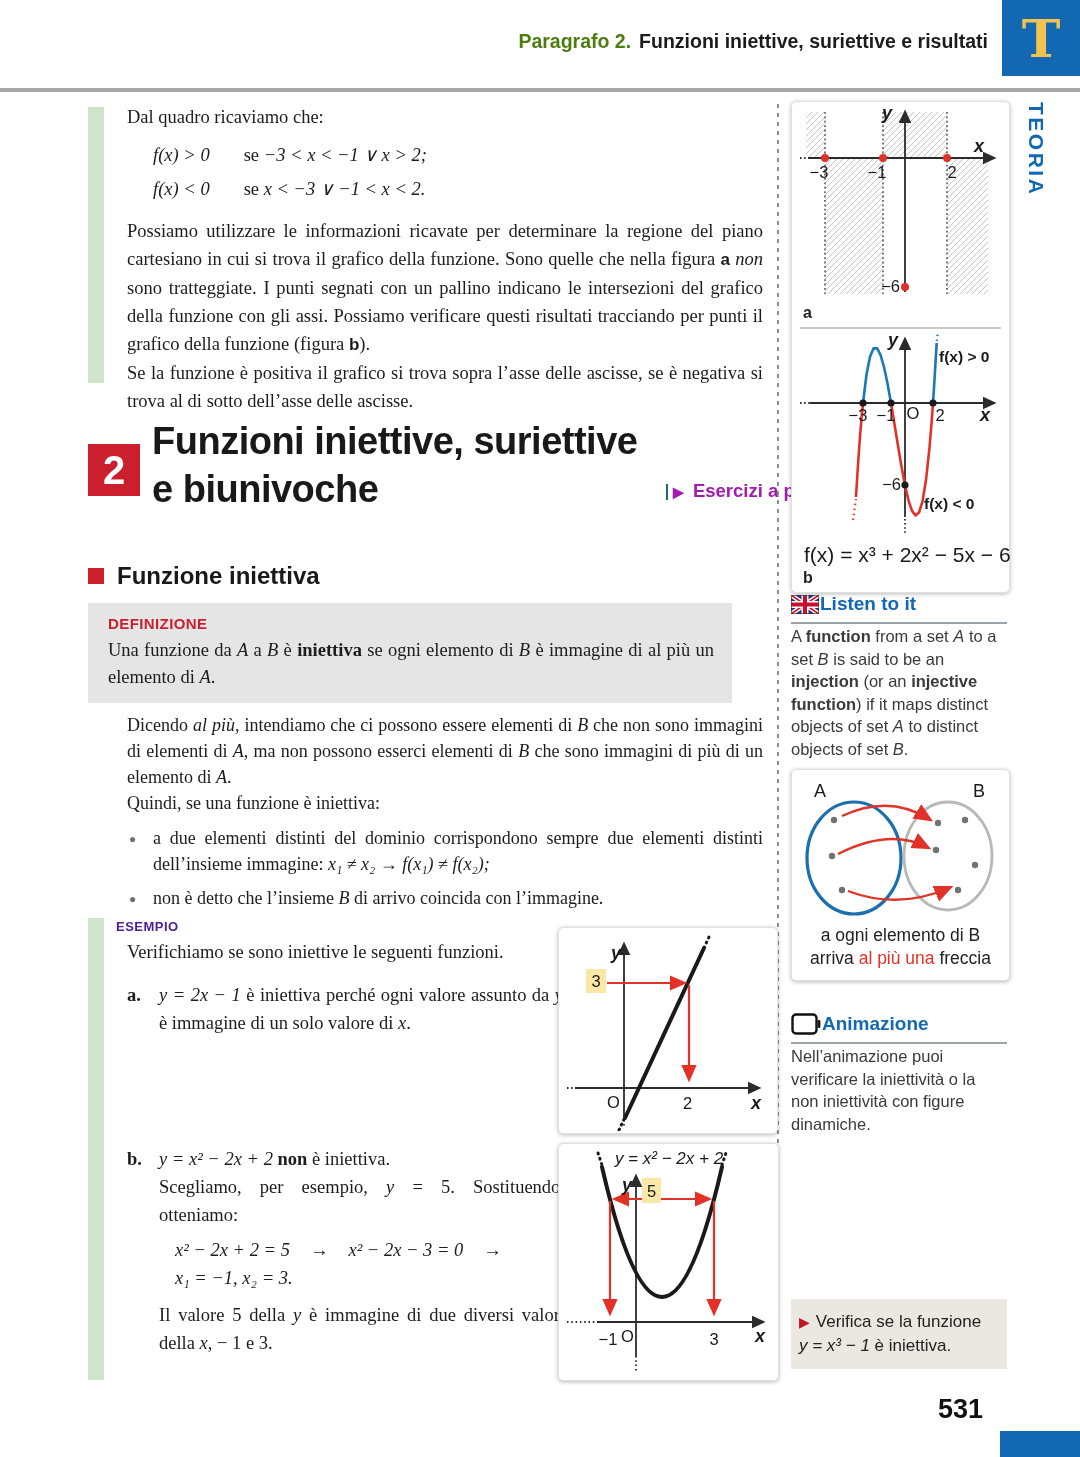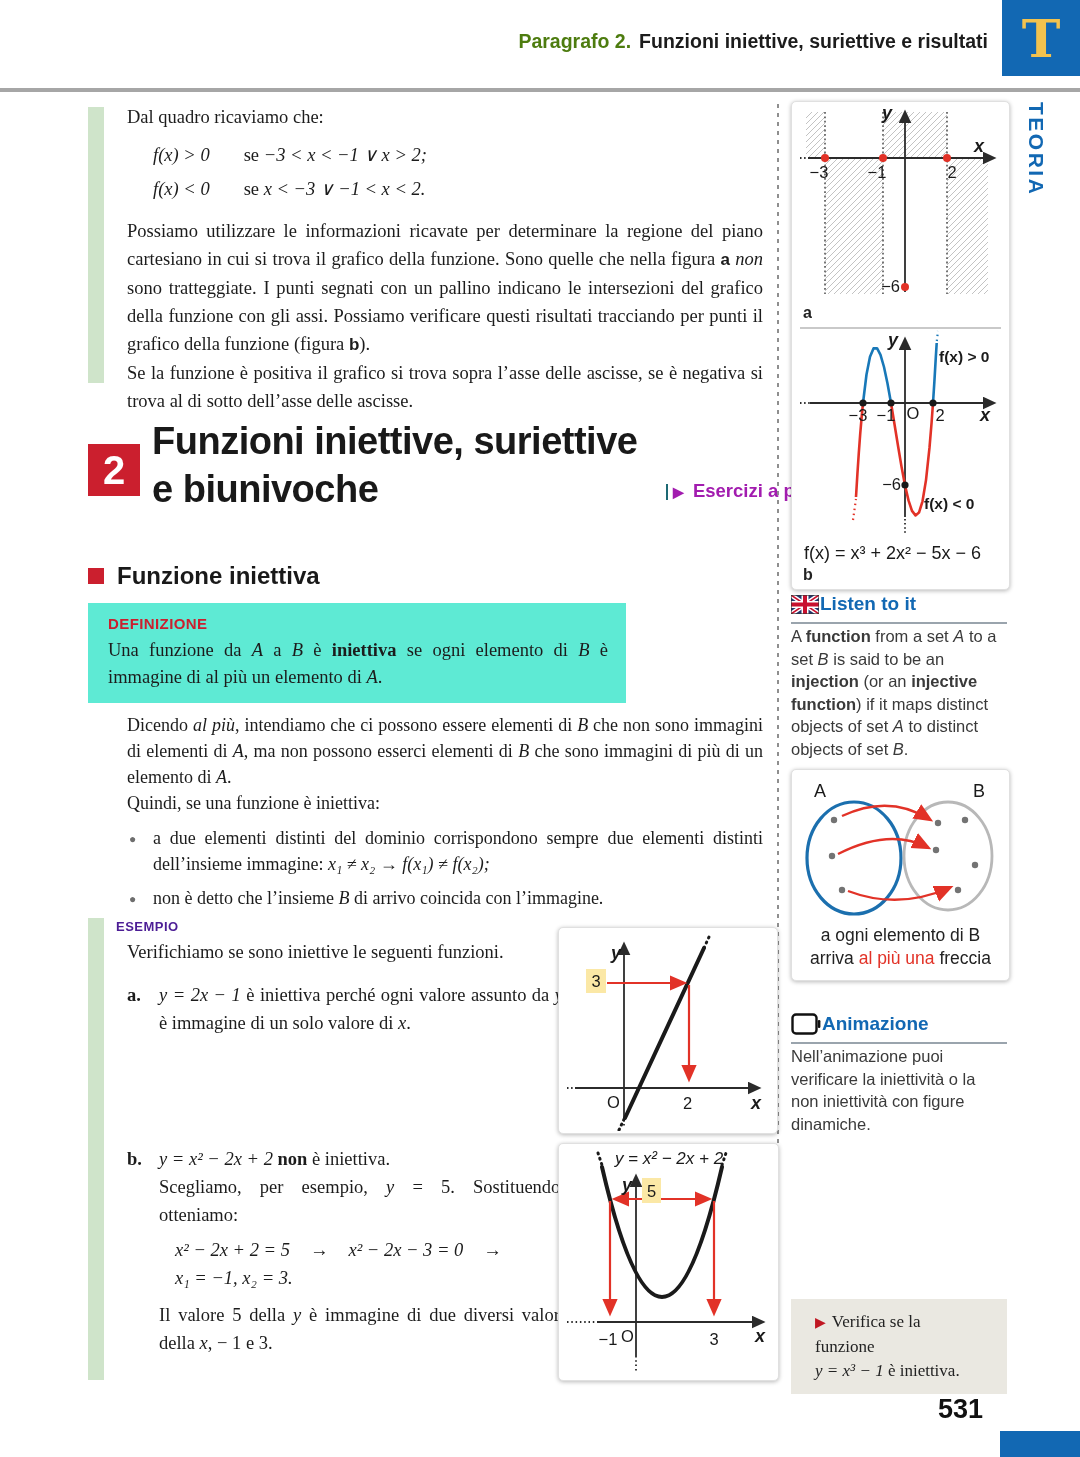--- a/index.html
+++ b/index.html
@@ -36,21 +36,21 @@
   .secnum span{font-family:"Liberation Sans",sans-serif;font-weight:bold;font-size:40px;color:#fff;}
   .sectitle{left:152px;top:417px;font-family:"Liberation Sans",sans-serif;font-weight:bold;
             font-size:38px;line-height:48px;letter-spacing:-0.5px;color:#191919;}
   .exlink{left:618px;top:480px;font-family:"Liberation Sans",sans-serif;font-weight:bold;
           font-size:18.5px;color:#a21caf;white-space:nowrap;padding-left:48px;}
   .exlink .bar{border-left:2px solid #1d6974;padding-left:5px;margin-right:4px;font-size:14px;}
   .subsec{left:88px;top:562px;font-family:"Liberation Sans",sans-serif;font-weight:bold;
           font-size:24px;color:#191919;display:flex;align-items:center;}
   .subsec .sq{width:16px;height:16px;background:#cb1f2e;margin-right:13px;}
   
-  .defbox{left:88px;top:603px;width:538px;box-sizing:border-box;background:#5eead4;
+  .defbox{left:88px;top:603px;width:644px;box-sizing:border-box;background:#e5e5e5;
           padding:12px 18px 12px 20px;}
   .defbox .deflabel{font-family:"Liberation Sans",sans-serif;font-weight:bold;font-size:15px;
           letter-spacing:.4px;color:#cb1f2e;margin-bottom:5px;}
   .defbox .deftext{font-size:18.5px;line-height:27px;text-align:justify;}
   
   .bodyblock{left:127px;top:712px;width:636px;font-size:18px;line-height:26px;text-align:justify;}
   .bodyblock p{margin:0;}
   .bullets{margin-top:9px;}
   .bullet{position:relative;padding-left:26px;margin-bottom:8px;}
   .bullet .dot{position:absolute;left:2px;top:1px;font-size:12px;color:#6e6e6e;}
@@ -66,33 +66,33 @@
   .eqs{margin:7px 0 0 16px;font-style:italic;}
   .eqs .arrow{font-style:normal;font-family:"Liberation Sans",sans-serif;margin:0 20px;}
   .itemb .l3{margin-top:9px;}
   
   .gbox{position:absolute;background:#fff;border:1px solid #e0e0e0;border-radius:5px;
         box-shadow:0 1px 4px rgba(0,0,0,.28);}
   .figcol{left:791px;top:101px;width:217px;}
   .figsep{margin:0 8px;border-top:2px solid #c9c9c9;}
   .figlabel{font-family:"Liberation Sans",sans-serif;font-weight:bold;font-size:16px;
             color:#222;padding:0 0 5px 11px;}
-  .figcaption{font-family:"Liberation Sans",sans-serif;font-size:18px;color:#1a1a1a;
+  .figcaption{font-family:"Liberation Sans",sans-serif;font-size:21px;color:#1a1a1a;
               padding:2px 0 2px 12px;white-space:nowrap;}
   
   .infobox{position:absolute;width:216px;font-family:"Liberation Sans",sans-serif;}
   .infotitle{display:flex;align-items:center;gap:1px;}
   .infotitle .t{font-weight:bold;font-size:19px;color:#1268b3;}
   .inforule{border-top:2.5px solid #9aa4ad;margin-top:7px;}
   .infotext{margin-top:1px;font-size:16.5px;line-height:22.5px;color:#3a3a3a;}
   .mapbox{left:791px;top:769px;width:217px;height:210px;}
   .mapcaption{position:absolute;left:0;bottom:10px;width:100%;text-align:center;
               font-family:"Liberation Sans",sans-serif;font-size:17.5px;line-height:23px;color:#222;}
   .verifica{left:791px;top:1299px;width:216px;box-sizing:border-box;background:#eae8e1;
-            padding:11px 24px;font-family:Liberation Serif, serif;font-size:17px;
+            padding:11px 8px;font-family:Liberation Sans, sans-serif;font-size:17px;
             line-height:24px;color:#222;}
   .verifica .varrow{color:#c01722;font-size:14px;margin-right:6px;}
   .pagenum{left:938px;top:1394px;font-family:"Liberation Sans",sans-serif;font-weight:bold;
            font-size:27px;color:#111;}
   .footbar{left:1000px;top:1431px;width:80px;height:26px;background:#1268b3;}
   
   text{font-family:"Liberation Sans",sans-serif;fill:#1a1a1a;}
   .axlab{font-size:18px;font-style:italic;font-weight:bold;}
   .ticklab{font-size:16.5px;}
 </style>

